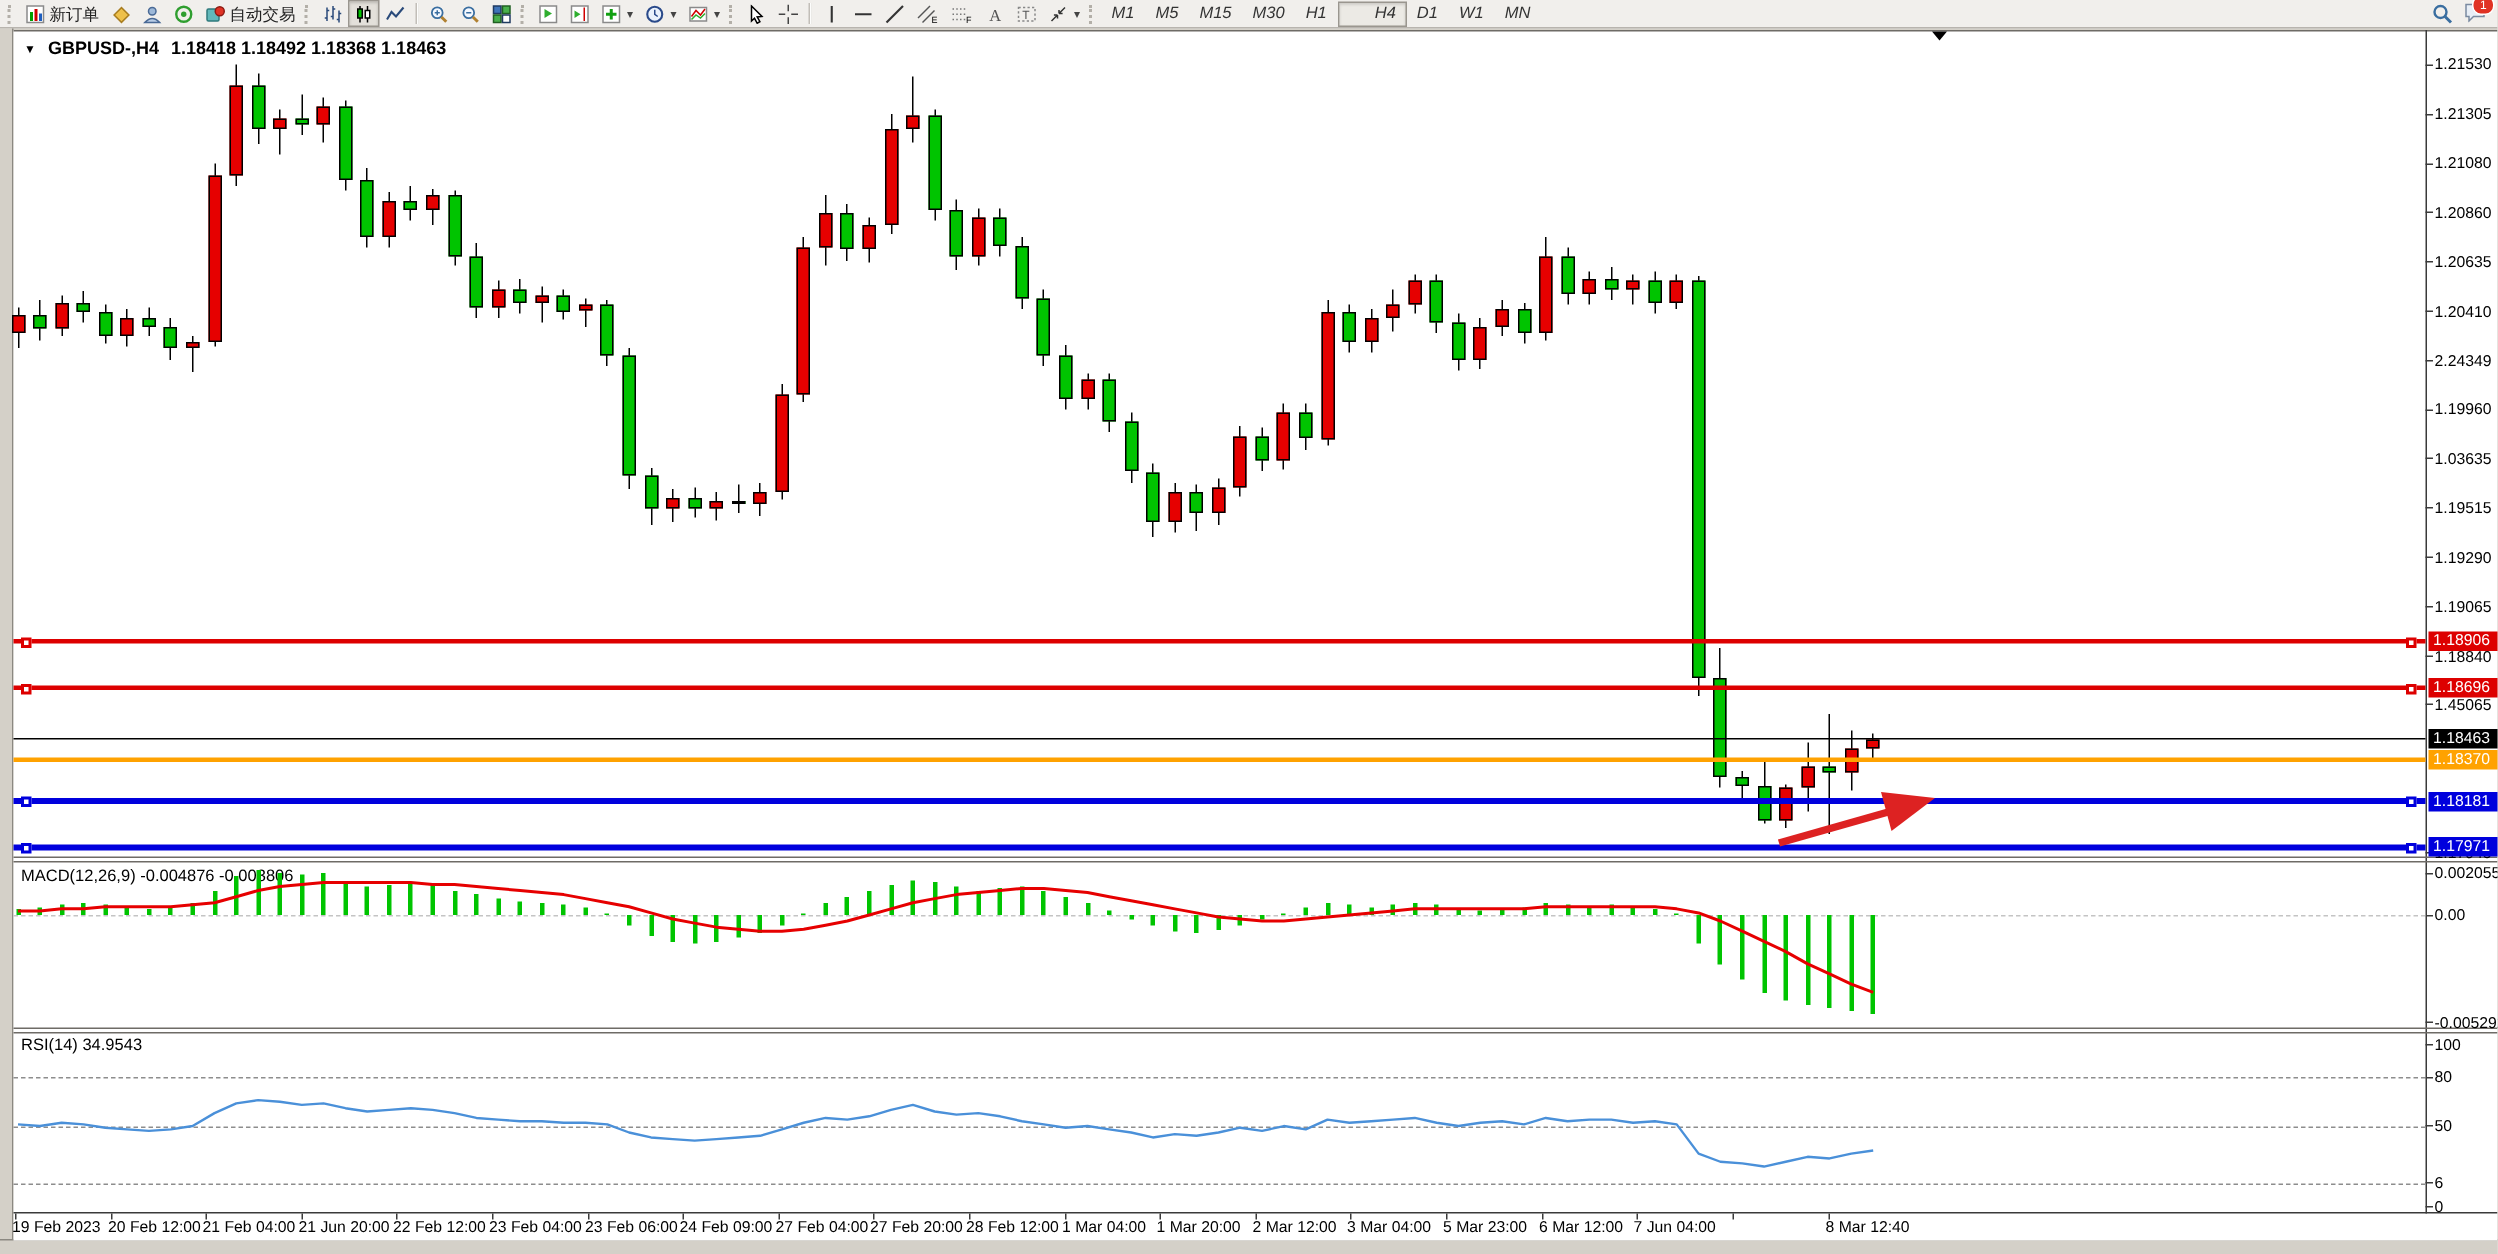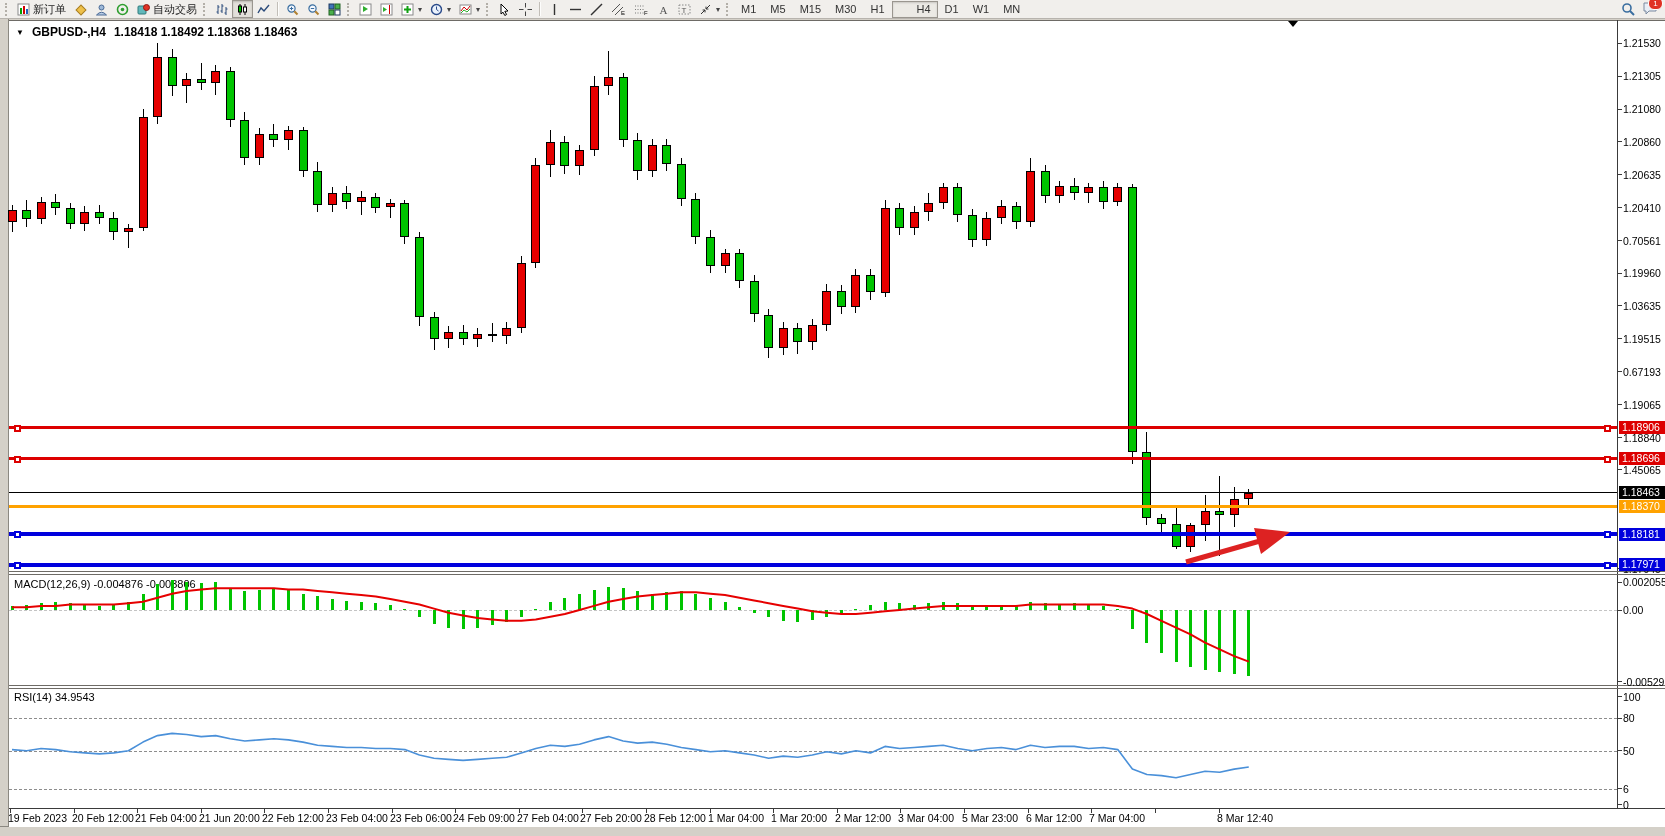--- a/index.html
+++ b/index.html
@@ -7,21 +7,21 @@
   #app{position:relative;width:1665px;height:836px;}
   
   #toolbar{position:absolute;left:0;top:0;width:1665px;height:19px;background:#f1efec;
     border-bottom:1px solid #b8b4ae;display:flex;align-items:center;padding:0 3px;box-sizing:border-box;
     font-size:11px;color:#222;}
   .tbtn{display:flex;align-items:center;gap:3px;height:16px;padding:0 3px;border:1px solid transparent;cursor:default;}
   .tbtn.pressed{background:#e3e0da;border-color:#9a968f;box-shadow:inset 0 1px 2px rgba(0,0,0,.18);}
   .sep{width:1px;height:14px;background:#c2beb8;border-right:1px solid #fdfdfc;margin:0 3px;}
   .grip{width:2px;height:13px;border-left:2px dotted #b3afa8;margin:0 4px 0 2px;}
   .caret{font-size:8px;color:#444;margin-left:1px;}
-  .tf{padding:0 6px;height:15px;line-height:15px;border:1px solid transparent;color:#333;}
+  .tf{padding:0 6px;height:15px;line-height:15px;border:1px solid transparent;color:#333;font-style:italic;}
   .tf.active{background:#eceae5;border-color:#9a968f;box-shadow:inset 0 1px 2px rgba(0,0,0,.15);padding-left:24px;}
   .icon{display:inline-block;line-height:0;}
   #tb-right{margin-left:auto;display:flex;align-items:center;gap:6px;padding-right:4px;}
   #chat-wrap{position:relative;}
   #chat-badge{position:absolute;right:-5px;top:-4px;min-width:11px;height:11px;border-radius:6px;
     background:#e03224;color:#fff;font-size:8px;line-height:11px;text-align:center;padding:0 1px;border:1px solid #fff;}
   
   #left-strip{position:absolute;left:0;top:19px;width:8px;bottom:0;background:#d4d0c8;border-right:1px solid #8b8881;}
   #bottom-strip{position:absolute;left:0;bottom:0;height:9px;width:1665px;background:#d4d0c8;border-top:1px solid #8b8881;}
   #chart-bg{position:absolute;left:9px;top:20px;right:0;bottom:9px;background:#fff;border-top:1px solid #6e6b66;}
@@ -337,29 +337,29 @@
       <div style="position: absolute; left: 1623px; top: 70.4px; font-size: 10.5px; color: rgb(0, 0, 0); z-index: 3;">1.21305</div>
       <div style="position: absolute; left: 1617px; top: 108.9px; width: 5px; height: 1px; background: rgb(58, 58, 58); z-index: 3;"></div>
       <div style="position: absolute; left: 1623px; top: 103.4px; font-size: 10.5px; color: rgb(0, 0, 0); z-index: 3;">1.21080</div>
       <div style="position: absolute; left: 1617px; top: 141.1px; width: 5px; height: 1px; background: rgb(58, 58, 58); z-index: 3;"></div>
       <div style="position: absolute; left: 1623px; top: 135.6px; font-size: 10.5px; color: rgb(0, 0, 0); z-index: 3;">1.20860</div>
       <div style="position: absolute; left: 1617px; top: 174.1px; width: 5px; height: 1px; background: rgb(58, 58, 58); z-index: 3;"></div>
       <div style="position: absolute; left: 1623px; top: 168.6px; font-size: 10.5px; color: rgb(0, 0, 0); z-index: 3;">1.20635</div>
       <div style="position: absolute; left: 1617px; top: 207px; width: 5px; height: 1px; background: rgb(58, 58, 58); z-index: 3;"></div>
       <div style="position: absolute; left: 1623px; top: 201.5px; font-size: 10.5px; color: rgb(0, 0, 0); z-index: 3;">1.20410</div>
       <div style="position: absolute; left: 1617px; top: 240px; width: 5px; height: 1px; background: rgb(58, 58, 58); z-index: 3;"></div>
-      <div style="position: absolute; left: 1623px; top: 234.5px; font-size: 10.5px; color: rgb(0, 0, 0); z-index: 3;">0.70561</div>
+      <div style="position: absolute; left: 1623px; top: 234.5px; font-size: 10.5px; color: rgb(0, 0, 0); z-index: 3;">2.24349</div>
       <div style="position: absolute; left: 1617px; top: 272.9px; width: 5px; height: 1px; background: rgb(58, 58, 58); z-index: 3;"></div>
       <div style="position: absolute; left: 1623px; top: 267.4px; font-size: 10.5px; color: rgb(0, 0, 0); z-index: 3;">1.19960</div>
       <div style="position: absolute; left: 1617px; top: 305.2px; width: 5px; height: 1px; background: rgb(58, 58, 58); z-index: 3;"></div>
       <div style="position: absolute; left: 1623px; top: 299.7px; font-size: 10.5px; color: rgb(0, 0, 0); z-index: 3;">1.03635</div>
       <div style="position: absolute; left: 1617px; top: 338.1px; width: 5px; height: 1px; background: rgb(58, 58, 58); z-index: 3;"></div>
       <div style="position: absolute; left: 1623px; top: 332.6px; font-size: 10.5px; color: rgb(0, 0, 0); z-index: 3;">1.19515</div>
       <div style="position: absolute; left: 1617px; top: 371.1px; width: 5px; height: 1px; background: rgb(58, 58, 58); z-index: 3;"></div>
-      <div style="position: absolute; left: 1623px; top: 365.6px; font-size: 10.5px; color: rgb(0, 0, 0); z-index: 3;">0.67193</div>
+      <div style="position: absolute; left: 1623px; top: 365.6px; font-size: 10.5px; color: rgb(0, 0, 0); z-index: 3;">1.19290</div>
       <div style="position: absolute; left: 1617px; top: 404.1px; width: 5px; height: 1px; background: rgb(58, 58, 58); z-index: 3;"></div>
       <div style="position: absolute; left: 1623px; top: 398.6px; font-size: 10.5px; color: rgb(0, 0, 0); z-index: 3;">1.19065</div>
       <div style="position: absolute; left: 1617px; top: 437px; width: 5px; height: 1px; background: rgb(58, 58, 58); z-index: 3;"></div>
       <div style="position: absolute; left: 1623px; top: 431.5px; font-size: 10.5px; color: rgb(0, 0, 0); z-index: 3;">1.18840</div>
       <div style="position: absolute; left: 1617px; top: 469.2px; width: 5px; height: 1px; background: rgb(58, 58, 58); z-index: 3;"></div>
       <div style="position: absolute; left: 1623px; top: 463.7px; font-size: 10.5px; color: rgb(0, 0, 0); z-index: 3;">1.45065</div>
       <div style="position: absolute; left: 1617px; top: 568.1px; width: 5px; height: 1px; background: rgb(58, 58, 58); z-index: 3;"></div>
       <div style="position: absolute; left: 1623px; top: 562.6px; font-size: 10.5px; color: rgb(0, 0, 0); z-index: 3;">1.17945</div>
       <div style="position: absolute; left: 11.5px; top: 204.6px; width: 1px; height: 27.8px; background: rgb(0, 0, 0); z-index: 4;"></div>
       <div style="position: absolute; left: 7.5px; top: 210.4px; width: 9px; height: 11.7px; background: rgb(230, 0, 0); border: 1px solid rgb(0, 0, 0); box-sizing: border-box; z-index: 4;"></div>
@@ -687,21 +687,21 @@
       <div style="position: absolute; left: 771px; top: 812px; font-size: 10.5px; color: rgb(0, 0, 0); white-space: nowrap;">1 Mar 20:00</div>
       <div style="position: absolute; left: 837px; top: 809px; width: 1px; height: 4px; background: rgb(58, 58, 58);"></div>
       <div style="position: absolute; left: 835px; top: 812px; font-size: 10.5px; color: rgb(0, 0, 0); white-space: nowrap;">2 Mar 12:00</div>
       <div style="position: absolute; left: 900px; top: 809px; width: 1px; height: 4px; background: rgb(58, 58, 58);"></div>
       <div style="position: absolute; left: 898px; top: 812px; font-size: 10.5px; color: rgb(0, 0, 0); white-space: nowrap;">3 Mar 04:00</div>
       <div style="position: absolute; left: 964px; top: 809px; width: 1px; height: 4px; background: rgb(58, 58, 58);"></div>
       <div style="position: absolute; left: 962px; top: 812px; font-size: 10.5px; color: rgb(0, 0, 0); white-space: nowrap;">5 Mar 23:00</div>
       <div style="position: absolute; left: 1028px; top: 809px; width: 1px; height: 4px; background: rgb(58, 58, 58);"></div>
       <div style="position: absolute; left: 1026px; top: 812px; font-size: 10.5px; color: rgb(0, 0, 0); white-space: nowrap;">6 Mar 12:00</div>
       <div style="position: absolute; left: 1091px; top: 809px; width: 1px; height: 4px; background: rgb(58, 58, 58);"></div>
-      <div style="position: absolute; left: 1089px; top: 812px; font-size: 10.5px; color: rgb(0, 0, 0); white-space: nowrap;">7 Mar 04:00</div>
+      <div style="position: absolute; left: 1089px; top: 812px; font-size: 10.5px; color: rgb(0, 0, 0); white-space: nowrap;">7 Jun 04:00</div>
       <div style="position: absolute; left: 1155px; top: 809px; width: 1px; height: 4px; background: rgb(58, 58, 58);"></div>
       <div style="position: absolute; left: 1153px; top: 848px; font-size: 10.5px; color: rgb(0, 0, 0); white-space: nowrap; margin-top: 12px;">7 Mar 20:00</div>
       <div style="position: absolute; left: 1219px; top: 809px; width: 1px; height: 4px; background: rgb(58, 58, 58);"></div>
       <div style="position: absolute; left: 1217px; top: 812px; font-size: 10.5px; color: rgb(0, 0, 0); white-space: nowrap;">8 Mar 12:40</div>
       <svg width="1665" height="836" class="overlay">
         <polyline points="12.0,607.3 26.6,607.3 41.1,605.9 55.7,605.9 70.2,604.5 84.8,604.5 99.3,604.5 113.9,604.5 128.4,603.2 143.0,601.8 157.5,597.8 172.1,593.7 186.6,591.0 201.2,589.6 215.7,588.3 230.3,588.3 244.8,588.3 259.4,588.3 273.9,588.3 288.4,589.6 303.0,589.6 317.6,591.0 332.1,592.3 346.7,593.7 361.2,595.0 375.8,596.4 390.3,599.1 404.9,601.8 419.4,604.5 434.0,608.6 448.5,612.7 463.1,615.4 477.6,618.1 492.2,619.5 506.7,620.8 521.3,620.8 535.8,619.5 550.4,616.8 564.9,614.0 579.5,610.0 594.0,605.9 608.6,601.8 623.1,599.1 637.6,596.4 652.2,595.0 666.8,593.7 681.3,592.3 695.9,592.3 710.4,593.7 725.0,595.0 739.5,597.8 754.1,600.5 768.6,603.2 783.2,605.9 797.7,608.6 812.3,611.3 826.8,612.7 841.4,614.0 855.9,614.0 870.5,612.7 885.0,611.3 899.6,610.0 914.1,608.6 928.7,607.3 943.2,605.9 957.8,605.9 972.3,605.9 986.9,605.9 1001.4,605.9 1016.0,605.9 1030.5,604.5 1045.0,604.5 1059.6,604.5 1074.2,604.5 1088.7,604.5 1103.3,604.5 1117.8,605.9 1132.4,608.6 1146.9,614.0 1161.5,620.8 1176.0,627.6 1190.5,634.4 1205.1,642.6 1219.7,649.3 1234.2,656.1 1248.8,661.6" fill="none" stroke="#e60000" stroke-width="2" stroke-linejoin="round"></polyline>
         <polyline points="12.0,749.6 26.6,750.7 41.1,748.5 55.7,749.6 70.2,751.8 84.8,752.9 99.3,753.9 113.9,752.9 128.4,750.7 143.0,742.1 157.5,735.6 172.1,733.4 186.6,734.5 201.2,736.6 215.7,735.6 230.3,738.8 244.8,741.0 259.4,739.9 273.9,738.8 288.4,739.9 303.0,742.1 317.6,745.3 332.1,746.4 346.7,747.5 361.2,747.5 375.8,748.5 390.3,748.5 404.9,749.6 419.4,755.0 434.0,758.3 448.5,759.4 463.1,760.4 477.6,759.4 492.2,758.3 506.7,757.2 521.3,752.9 535.8,748.5 550.4,745.3 564.9,746.4 579.5,744.2 594.0,739.9 608.6,736.6 623.1,741.0 637.6,743.1 652.2,742.1 666.8,744.2 681.3,747.5 695.9,749.6 710.4,751.8 725.0,750.7 739.5,752.9 754.1,755.0 768.6,758.3 783.2,756.1 797.7,757.2 812.3,755.0 826.8,751.8 841.4,753.9 855.9,750.7 870.5,752.9 885.0,746.4 899.6,748.5 914.1,747.5 928.7,746.4 943.2,745.3 957.8,748.5 972.3,750.7 986.9,748.5 1001.4,747.5 1016.0,749.6 1030.5,745.3 1045.0,747.5 1059.6,746.4 1074.2,746.4 1088.7,748.5 1103.3,747.5 1117.8,749.6 1132.4,769.1 1146.9,774.5 1161.5,775.6 1176.0,777.7 1190.5,774.5 1205.1,771.2 1219.7,772.3 1234.2,769.1 1248.8,767.0" fill="none" stroke="#4a90d9" stroke-width="1.6" stroke-linejoin="round"></polyline>
         <line x1="1186" y1="562" x2="1260" y2="541" stroke="#dd2222" stroke-width="5"></line>
         <polygon points="1290,532 1261,554 1254,528" fill="#dd2222"></polygon>
       </svg>

